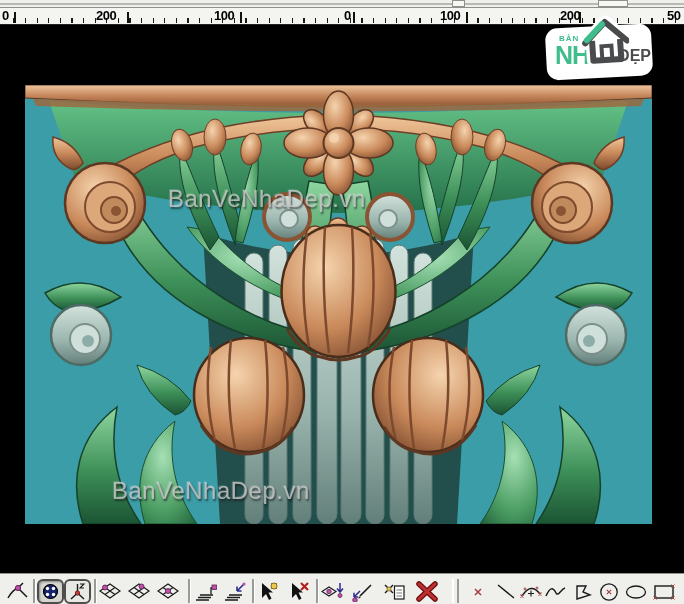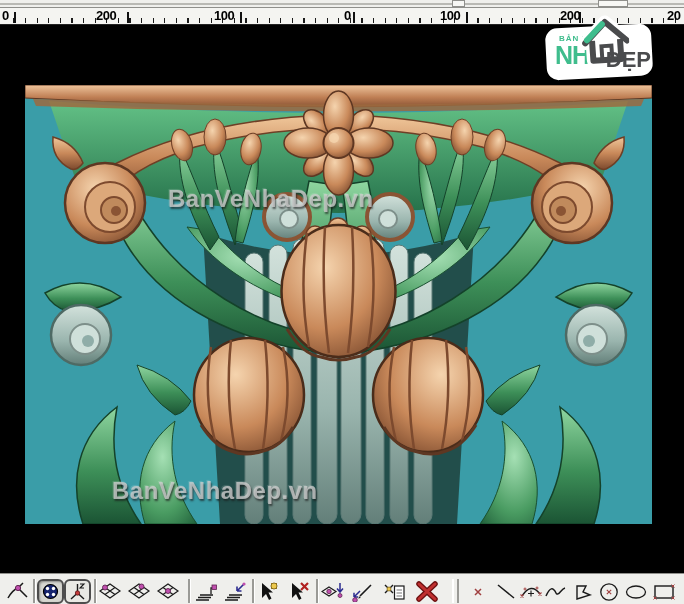--- a/index.html
+++ b/index.html
@@ -13,31 +13,31 @@
   
   .ruler{position:absolute;left:0;top:8px;width:684px;height:17px;background:#f4f4f1;
          border-bottom:1px solid #222;box-sizing:border-box;}
   .ruler .minor{position:absolute;left:3px;right:0;bottom:1px;height:5px;
         background:repeating-linear-gradient(to right,transparent 0px,transparent 10.3px,#1a1a1a 10.3px,#1a1a1a 11.6px);}
   .maj{position:absolute;bottom:1px;width:2px;height:11px;background:#111;}
   .lbl{position:absolute;top:0;font-size:13px;font-weight:bold;color:#000;letter-spacing:-0.5px;line-height:15px;}
   
   .viewport{position:absolute;left:0;top:25px;width:684px;height:548px;background:#000;}
   .canvas{position:absolute;left:25px;top:60px;width:627px;height:439px;}
-  .wm{position:absolute;font-size:24px;font-weight:bold;color:rgba(206,206,206,0.78);
+  .wm{position:absolute;font-size:24px;font-weight:normal;color:rgba(206,206,206,0.78);
       text-shadow:1px 2px 2px rgba(25,25,25,0.65),-1px -1px 1px rgba(255,255,255,0.18);
       letter-spacing:0.5px;white-space:nowrap;}
   
   .logo{position:absolute;left:548px;top:12px;width:106px;height:72px;z-index:40;}
   .logo .sticker{position:absolute;left:0;top:16px;width:102px;height:48px;background:#fff;
       border-radius:10px;transform:rotate(-3deg);
       box-shadow:0 0 0 2px #fff,2px 3px 5px rgba(0,0,0,0.55);}
   .logo .bv{position:absolute;left:11px;top:22px;font-size:8px;font-weight:bold;color:#3fbd8d;letter-spacing:1px;}
   .logo .nha{position:absolute;left:7px;top:29px;font-size:25px;font-weight:900;color:#3fbd8d;letter-spacing:-1px;}
-  .logo .dep{position:absolute;right:3px;top:35px;font-size:22px;font-weight:800;color:#4a4b4d;}
+  .logo .dep{position:absolute;right:3px;top:35px;font-size:16px;font-weight:800;color:#4a4b4d;}
   .logo .house{position:absolute;left:33px;top:0px;width:48px;height:56px;transform:rotate(-4deg);}
   
   .bottombar{position:absolute;left:0;top:573px;width:684px;height:31px;background:#efefec;
              border-top:1px solid #8f8f8b;box-sizing:border-box;}
   .toolrow{position:absolute;left:0;top:5px;width:684px;height:25px;}
   .ticon{position:absolute;top:2px;width:24px;height:21px;cursor:pointer;}
   .ticon svg{width:24px;height:21px;display:block;}
   .tsep{position:absolute;top:0;width:2px;height:24px;background:#9a9a96;border-right:1px solid #fff;}
   .tbtn{position:absolute;top:0;width:27px;height:25px;border:2px solid #4d4d4d;border-radius:6px;
         box-sizing:border-box;background:#e9e9e4;cursor:pointer;}
@@ -67,21 +67,21 @@
     <div class="maj" style="left:240px"></div>
     <div class="maj" style="left:353px"></div>
     <div class="maj" style="left:466px"></div>
     <div class="maj" style="left:579px"></div>
     <span class="lbl" style="left:2px">0</span>
     <span class="lbl" style="left:96px">200</span>
     <span class="lbl" style="left:214px">100</span>
     <span class="lbl" style="left:344px">0</span>
     <span class="lbl" style="left:440px">100</span>
     <span class="lbl" style="left:560px">200</span>
-    <span class="lbl" style="left:667px">20</span>
+    <span class="lbl" style="left:667px">50</span>
   </div>
 
   <div class="viewport">
     <div class="canvas">
       <svg width="627" height="439" viewBox="0 0 627 439">
         <defs>
           <linearGradient id="gAbacus" x1="0" y1="0" x2="0" y2="1">
             <stop offset="0" stop-color="#eec49c"></stop>
               <stop offset="0.55" stop-color="#c08055"></stop>
               <stop offset="1" stop-color="#8a5434"></stop>

